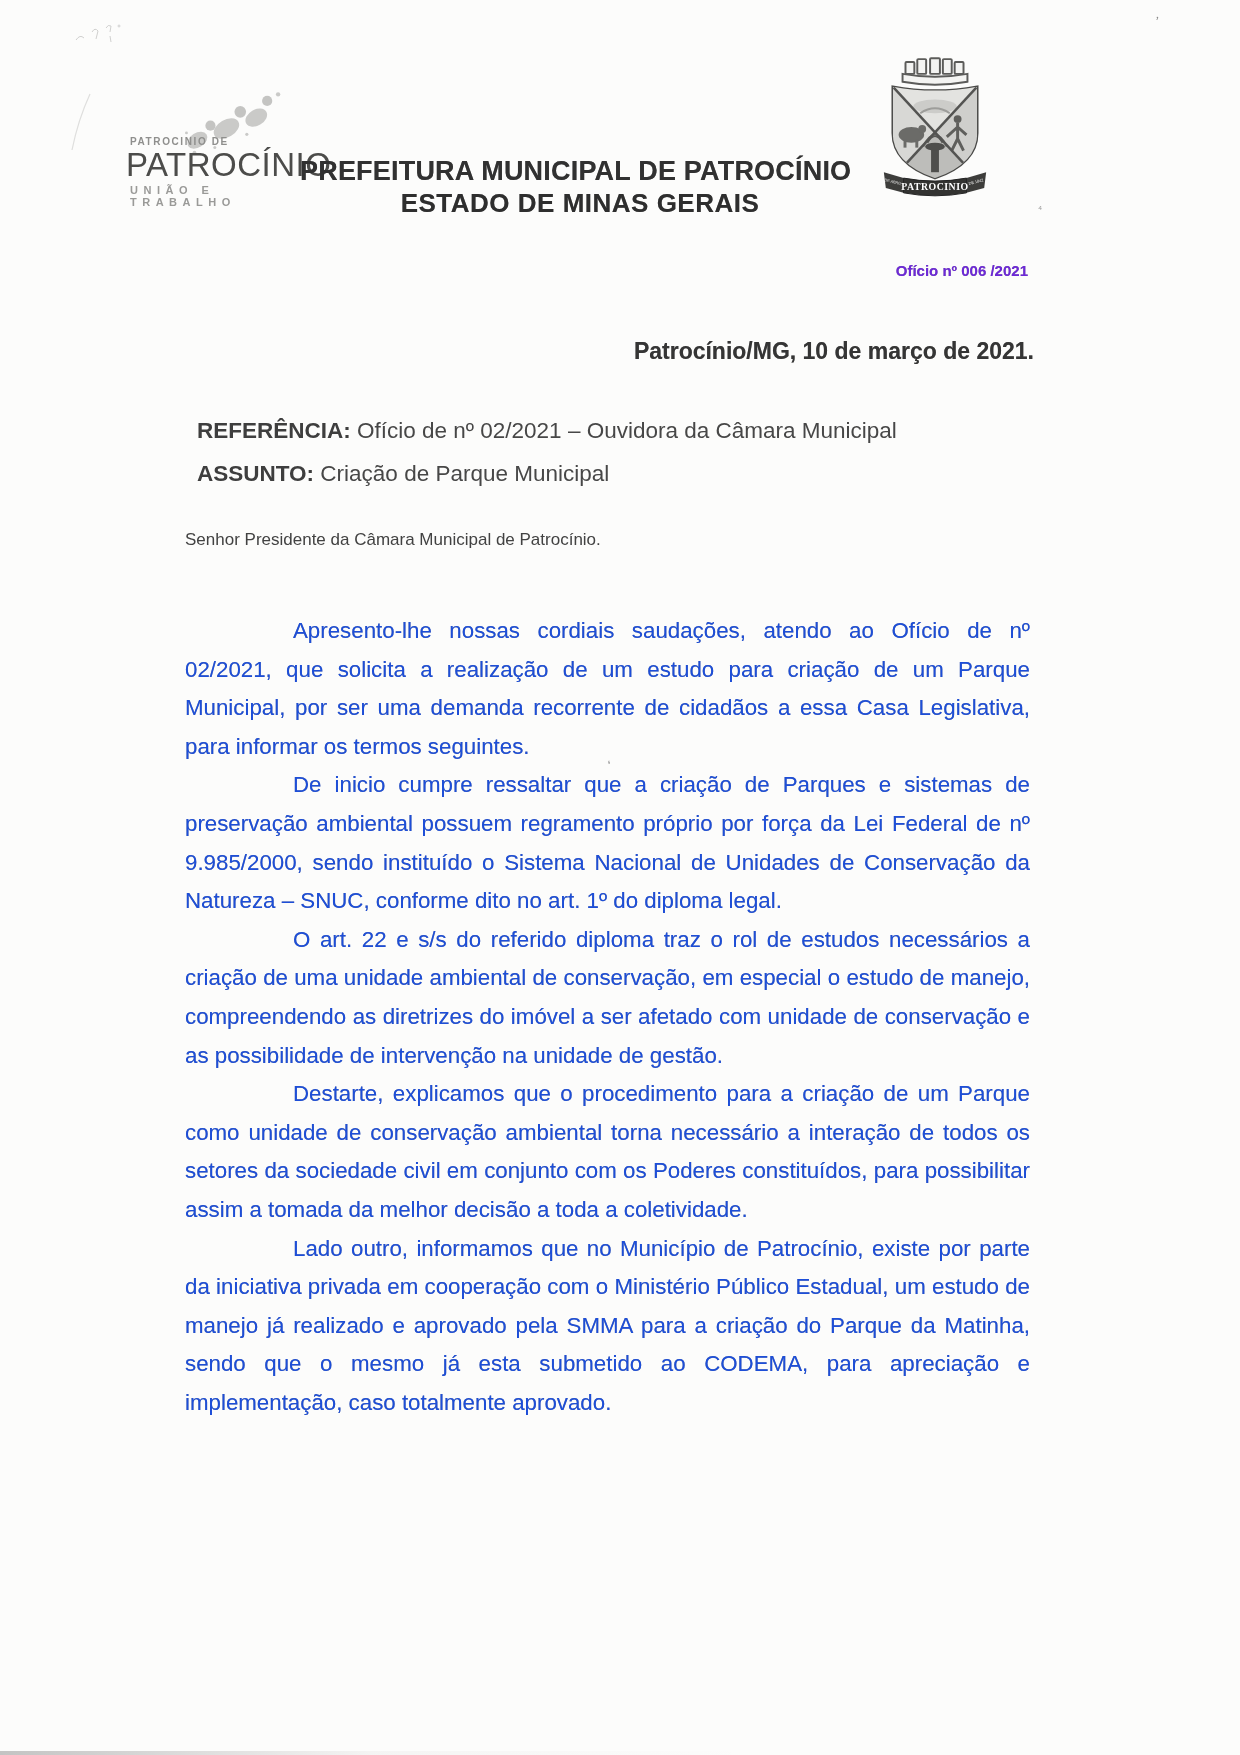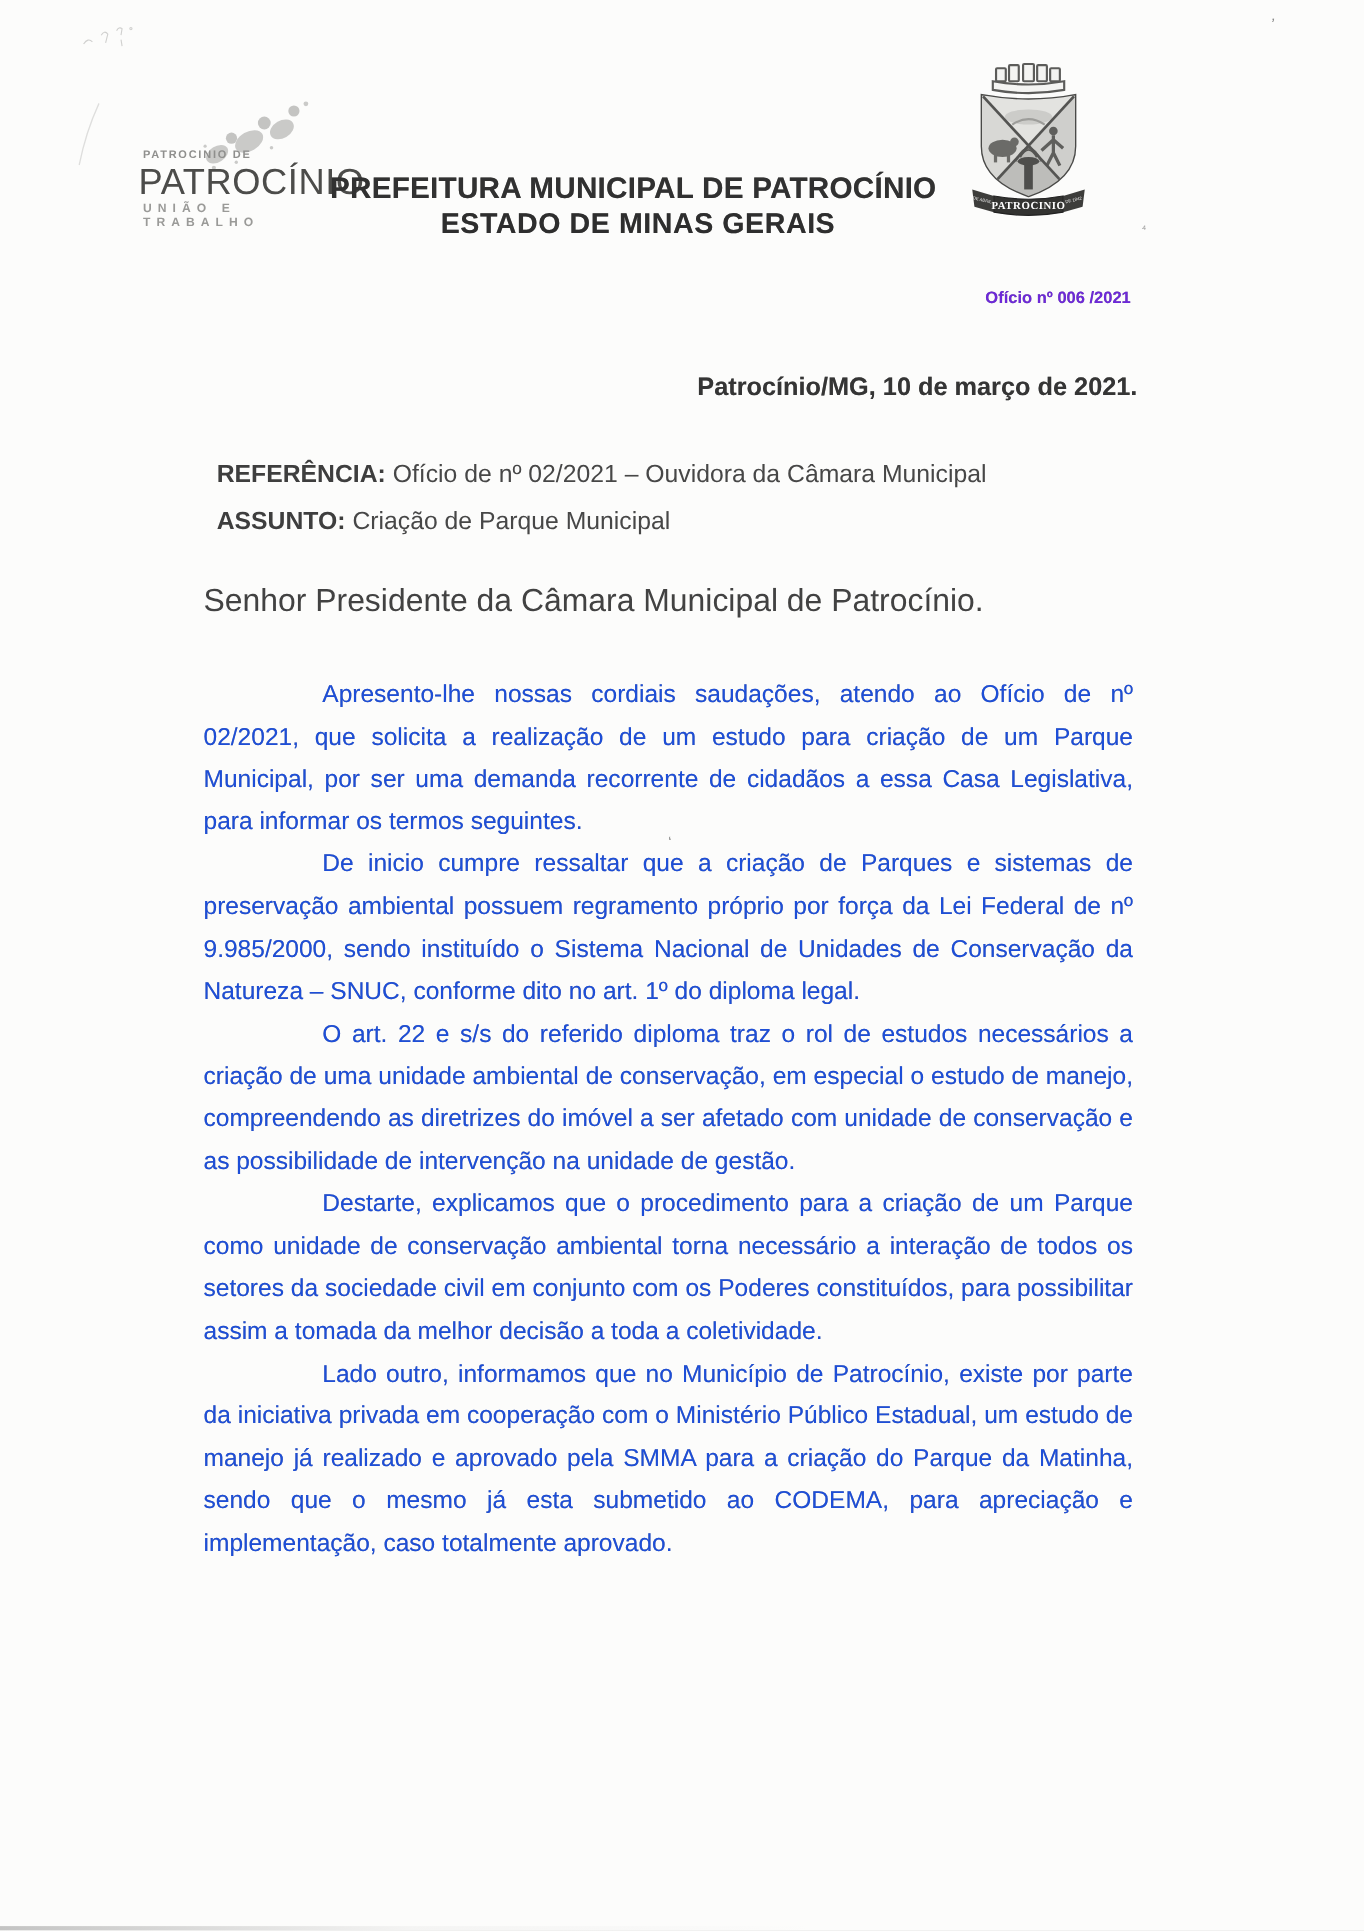--- a/index.html
+++ b/index.html
@@ -37,21 +37,21 @@
   }
   .dateline{
     position:absolute;right:206px;top:338px;
     font-size:23px;font-weight:bold;color:#353535;
     text-shadow:0 0 .5px rgba(40,40,40,.5);
   }
   
   .refblock{position:absolute;left:185px;top:418px;width:860px;font-size:22.5px;color:#474747;margin-left:12px;}
   .refblock .row{margin-bottom:17px;}
   .refblock .b{font-weight:bold;color:#3e3e3e;}
-  .salutation{position:absolute;left:185px;top:530px;font-size:29px;color:#424242;}
+  .salutation{position:absolute;left:185px;top:530px;font-size:17px;color:#424242;}
   
   .bodytext{
     position:absolute;left:185px;top:612px;width:845px;
     font-size:22.3px;line-height:38.6px;color:#1d4ed8;
     text-align:justify;
     text-shadow:0 0 .4px rgba(50,50,50,.45);
   }
   .bodytext p{margin:0;text-indent:108px;}
   
   .artifact{position:absolute;pointer-events:none;}

